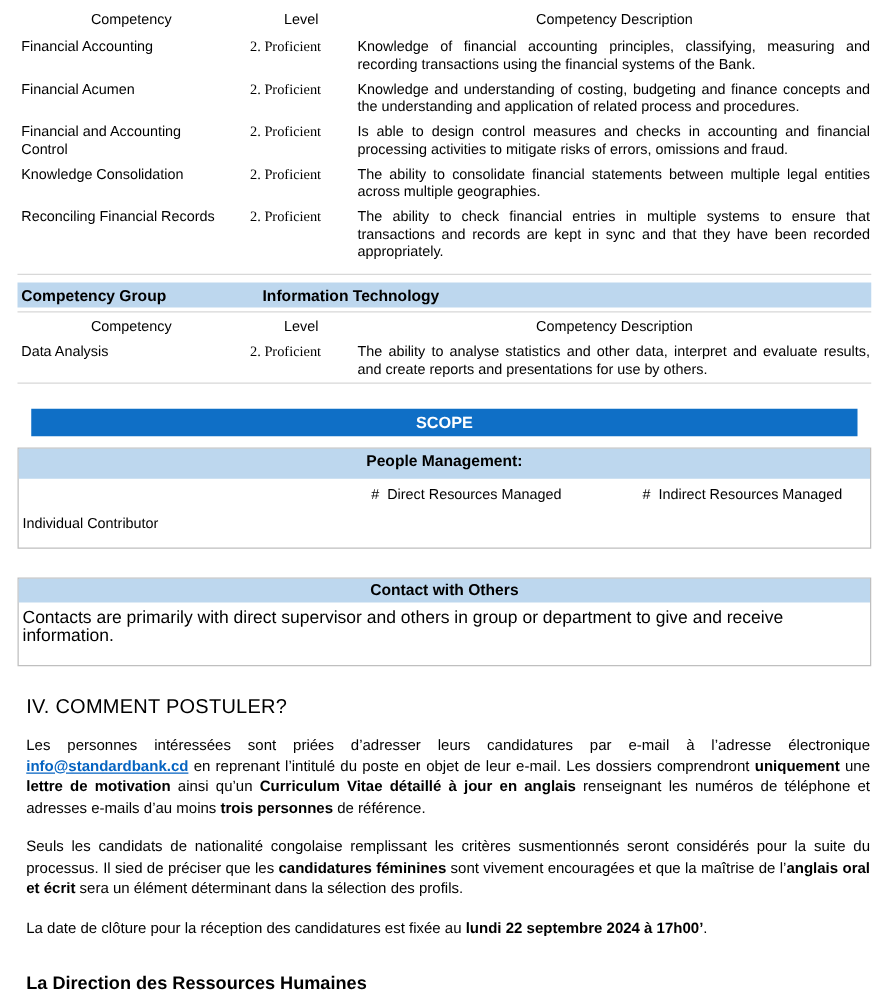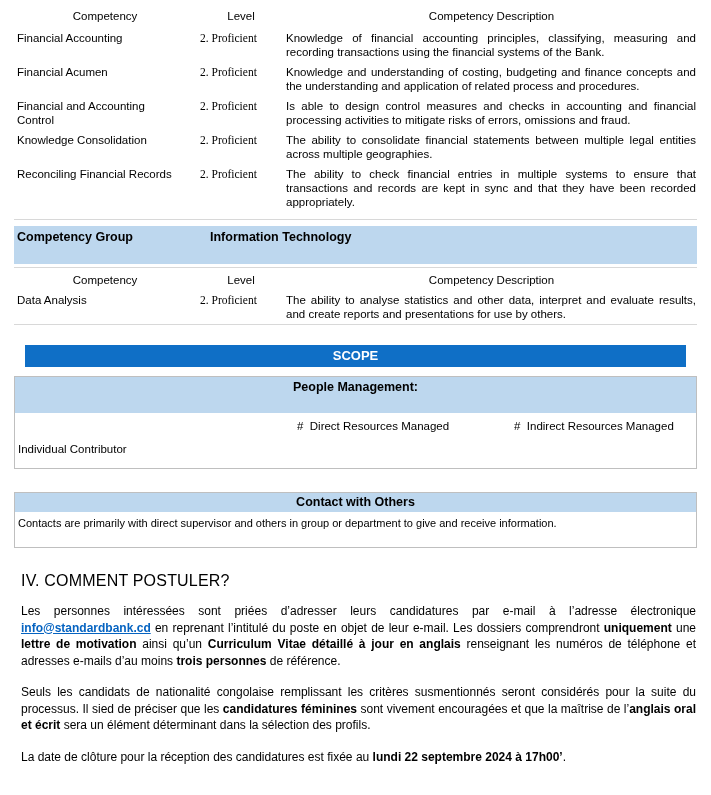--- a/index.html
+++ b/index.html
@@ -21,39 +21,39 @@
   .tr{display:grid;grid-template-columns:182px 90px 1fr;margin-bottom:6px;font-size:11.5px;line-height:14px;}
   .thead{font-size:11.5px;margin-bottom:8px;}
   .tbl2 .thead{margin-bottom:6px;}
   .thead .th{text-align:center;}
   .td.c1{padding-left:3px;padding-right:14px;}
   .td.c2{padding-left:4px;font-family:Liberation Serif, serif;}
   .td.c3{text-align:justify;padding-right:1px;}
   .tr:last-child{margin-bottom:0;}
 
   
-  .group-banner{margin:6px 14px 0;height:38px;line-height:22px;background:var(--light-blue);position:relative;font-size:12.5px;font-weight:bold;}
+  .group-banner{margin:6px 14px 0;height:20px;line-height:22px;background:var(--light-blue);position:relative;font-size:12.5px;font-weight:bold;}
   .group-banner .g-label{padding-left:3px;}
   .group-banner .g-value{position:absolute;left:196px;top:0;}
 
   
   .scope-banner{margin:20px 25px 0;height:22px;line-height:22px;background:var(--scope-blue);color:#fff;font-weight:bold;font-size:13px;text-align:center;}
 
   
   .box{margin:0 14px;border:1px solid var(--box-gray);}
   .pm-box{margin-top:9px;}
   .contact-box{margin-top:23px;}
-  .sub-banner{height:36px;line-height:20px;background:var(--light-blue);text-align:center;font-weight:bold;font-size:12.5px;}
+  .sub-banner{height:24px;line-height:20px;background:var(--light-blue);text-align:center;font-weight:bold;font-size:12.5px;}
   .contact-box .sub-banner{height:19px;line-height:19px;}
   .pm-cols{position:relative;height:14px;margin-top:6px;font-size:11.5px;line-height:14px;}
   .pm-col{position:absolute;top:0;white-space:pre;}
   .pm-col.direct{left:282px;}
   .pm-col.indirect{left:499px;}
   .pm-value{margin:9px 0 0 3px;font-size:11.5px;line-height:14px;padding-bottom:12px;}
-  .contact-text{padding:4px 4px 16px 3px;font-size:11px;line-height:15px;}
+  .contact-text{padding:4px 4px 16px 3px;font-size:14px;line-height:15px;}
 
   
   .h-apply{margin:24px 20px 0 21px;font-size:16px;font-weight:normal;letter-spacing:.2px;}
   .para{margin:13px 15px 0 21px;font-size:12px;line-height:16.5px;text-align:justify;}
   .para.p2{margin-top:15px;}
   .para.p3{margin-top:15px;text-align:left;}
   .para .b{font-weight:bold;}
   .email-link{color:var(--link-blue);font-weight:bold;text-decoration:underline;}
   .signature{margin:29px 20px 0 21px;font-size:14.5px;font-weight:bold;}
 </style>

